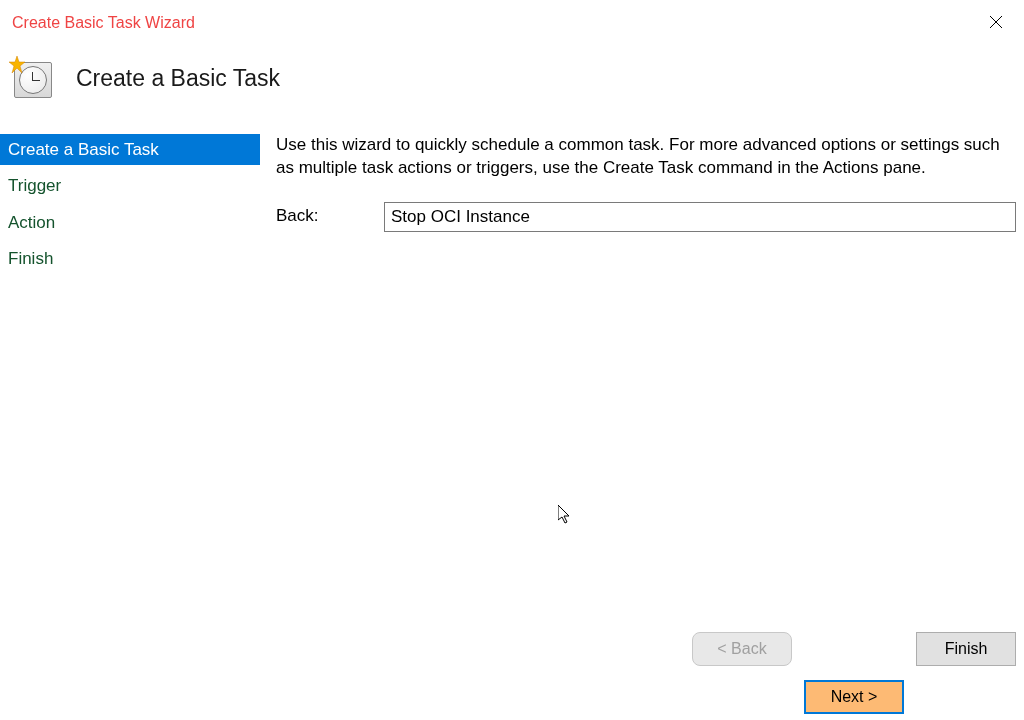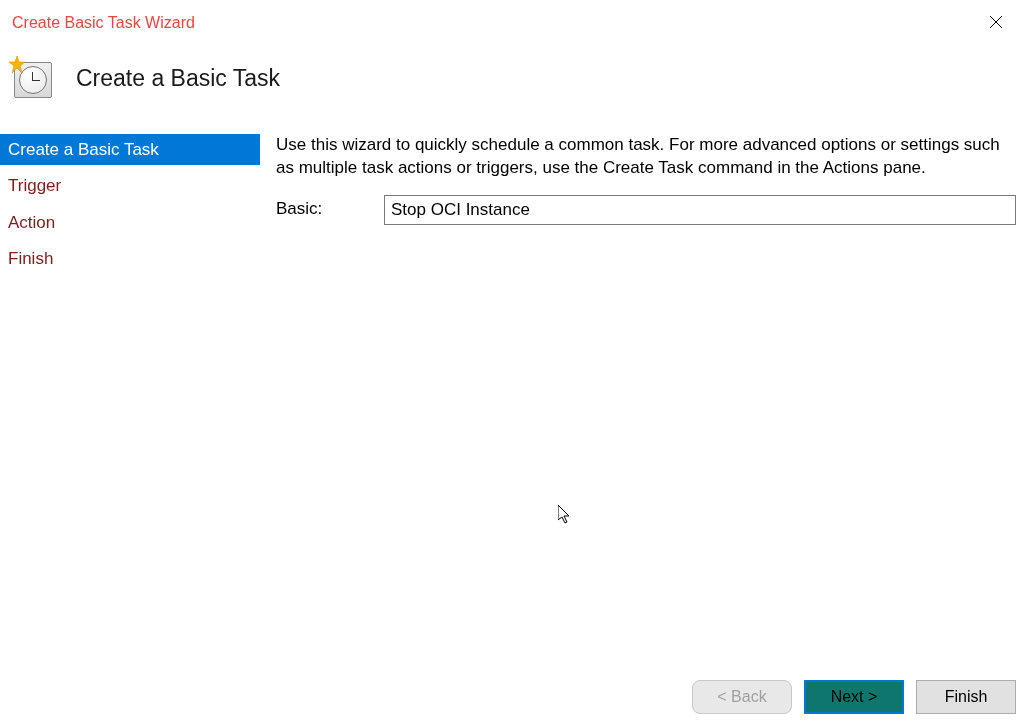--- a/index.html
+++ b/index.html
@@ -109,38 +109,38 @@
       display: flex;
       height: calc(100% - 200px);
     }
     .sidebar {
       width: 260px;
       flex-shrink: 0;
     }
     .sidebar-item {
       padding: 5px 8px;
       font-size: 17px;
-      color: #7f1d1d;
+      color: #14532d;
       cursor: pointer;
       line-height: 1.25;
       margin-bottom: 5px;
     }
     .sidebar-item.selected {
       background: #0078d7;
       color: #fff;
     }
     .main {
       flex: 1;
       padding: 0 8px 0 16px;
     }
     .intro-text {
       font-size: 17px;
       line-height: 1.35;
       color: #000;
-      margin-bottom: 15px;
+      margin-bottom: 22px;
     }
     .form-row {
       display: flex;
       align-items: flex-start;
       margin-bottom: 14px;
     }
     .form-label {
       width: 108px;
       flex-shrink: 0;
       font-size: 17px;
@@ -180,21 +180,22 @@
       font-family: inherit;
       border: 1px solid #adadad;
       background: #e1e1e1;
       cursor: pointer;
       display: flex;
       align-items: center;
       justify-content: center;
     }
     .btn.primary {
       border: 2px solid #0078d7;
-      background: #0f766e;
+      background: #fdba74;
+      margin-top: 48px;
     }
     .btn.disabled {
       color: #a0a0a0;
       background: #e8e8e8;
       border-color: #c8c8c8;
       cursor: default;
       border-radius: 8px;
     }
     .cursor {
       position: absolute;
@@ -234,21 +235,21 @@
     <div class="sidebar-item selected">Create a Basic Task</div>
     <div class="sidebar-item">Trigger</div>
     <div class="sidebar-item">Action</div>
     <div class="sidebar-item">Finish</div>
   </div>
 
   <div class="main">
     <div class="intro-text">Use this wizard to quickly schedule a common task.  For more advanced options or settings such as multiple task actions or triggers, use the Create Task command in the Actions pane.</div>
 
     <div class="form-row">
-      <div class="form-label">Basic:</div>
+      <div class="form-label">Back:</div>
       <input type="text" class="text-input" value="Stop OCI Instance" style="">
     </div>
 
   </div>
 </div>
 
 <div class="button-bar">
   <button class="btn disabled">&lt; Back</button>
   <button class="btn primary">Next &gt;</button>
   <button class="btn">Finish</button>

